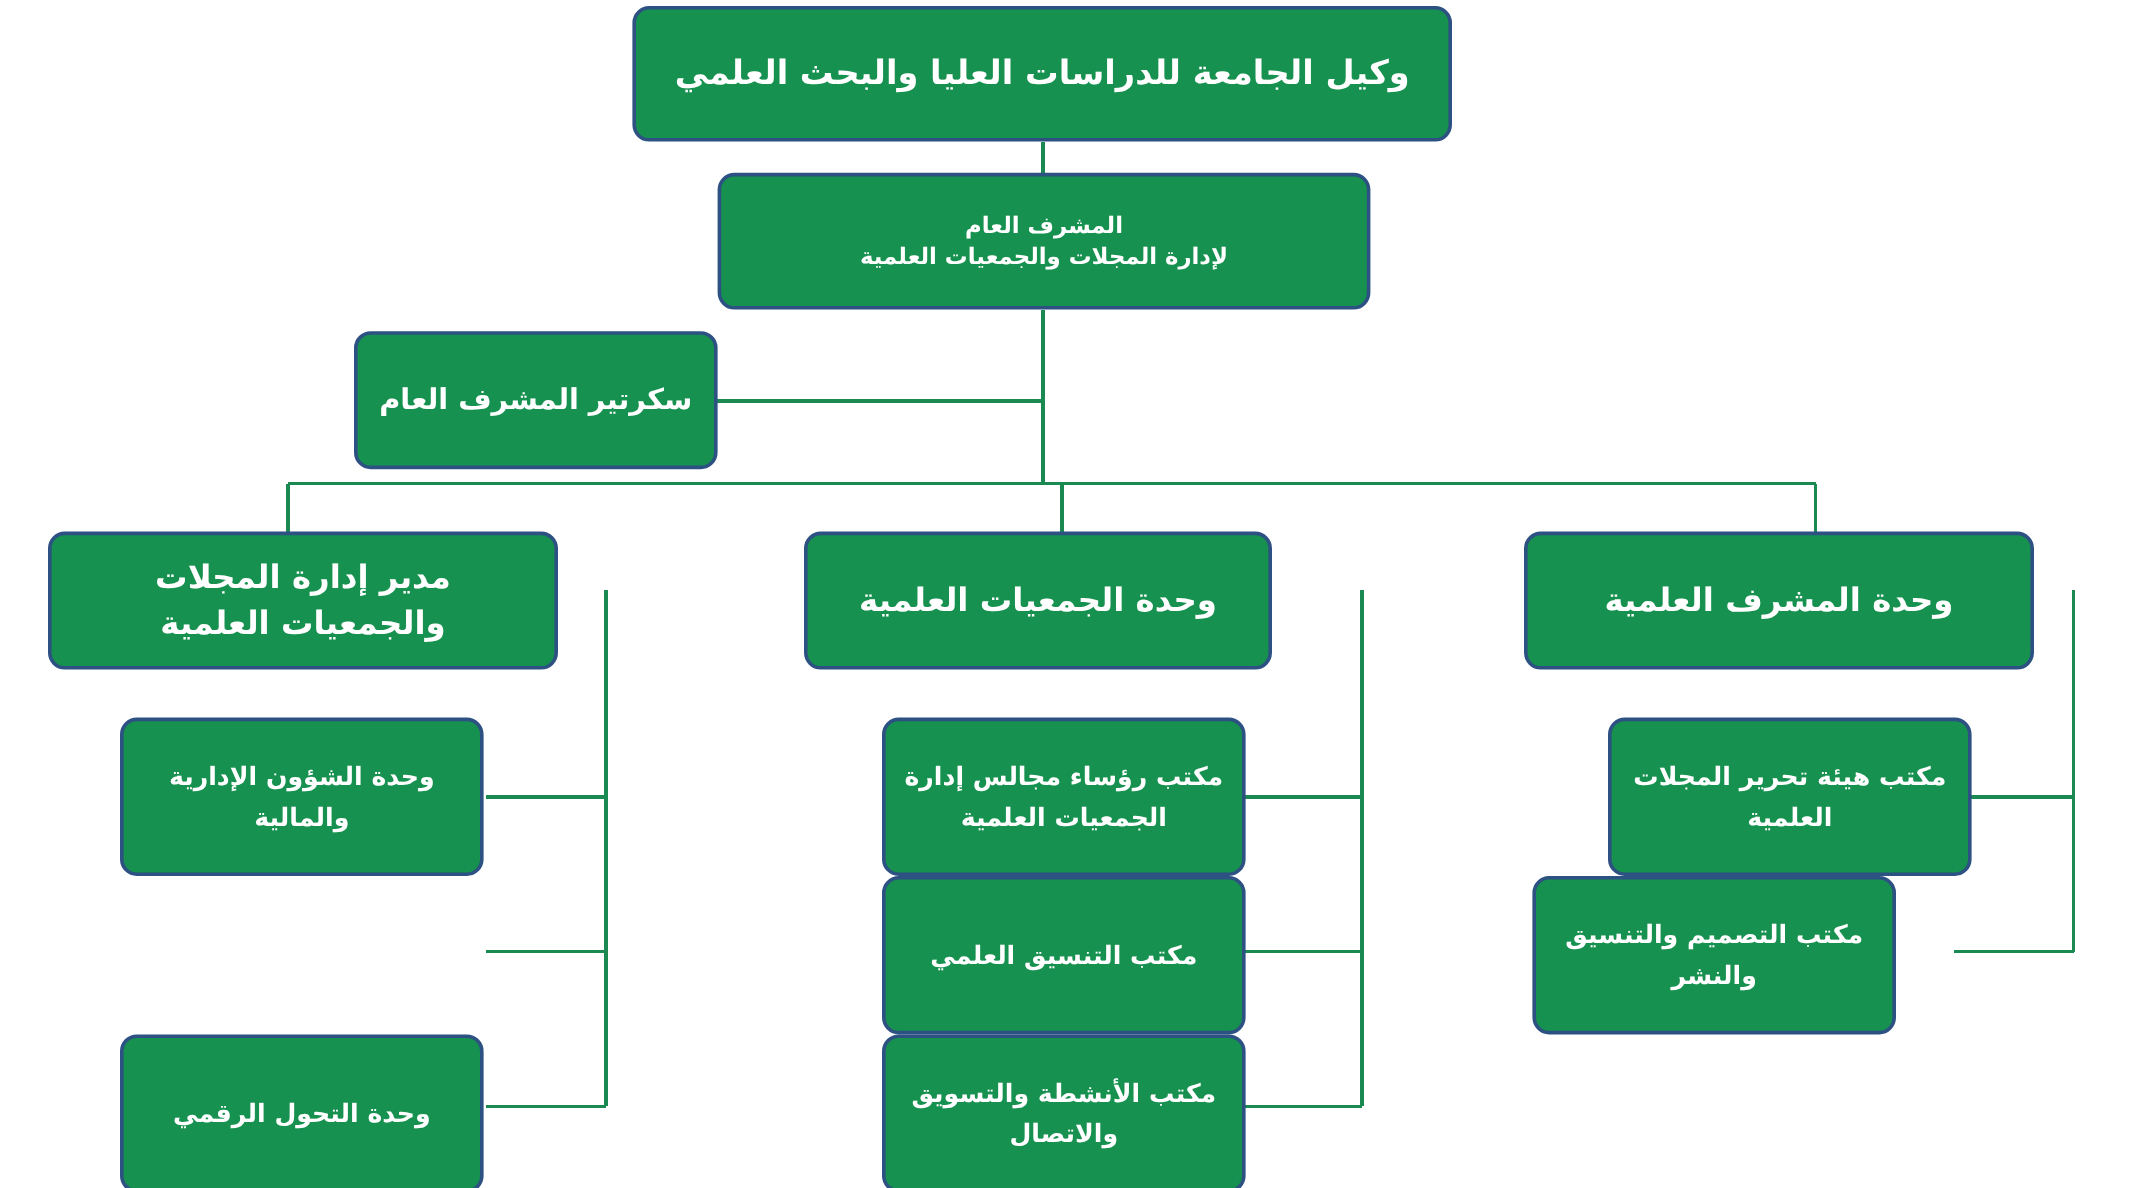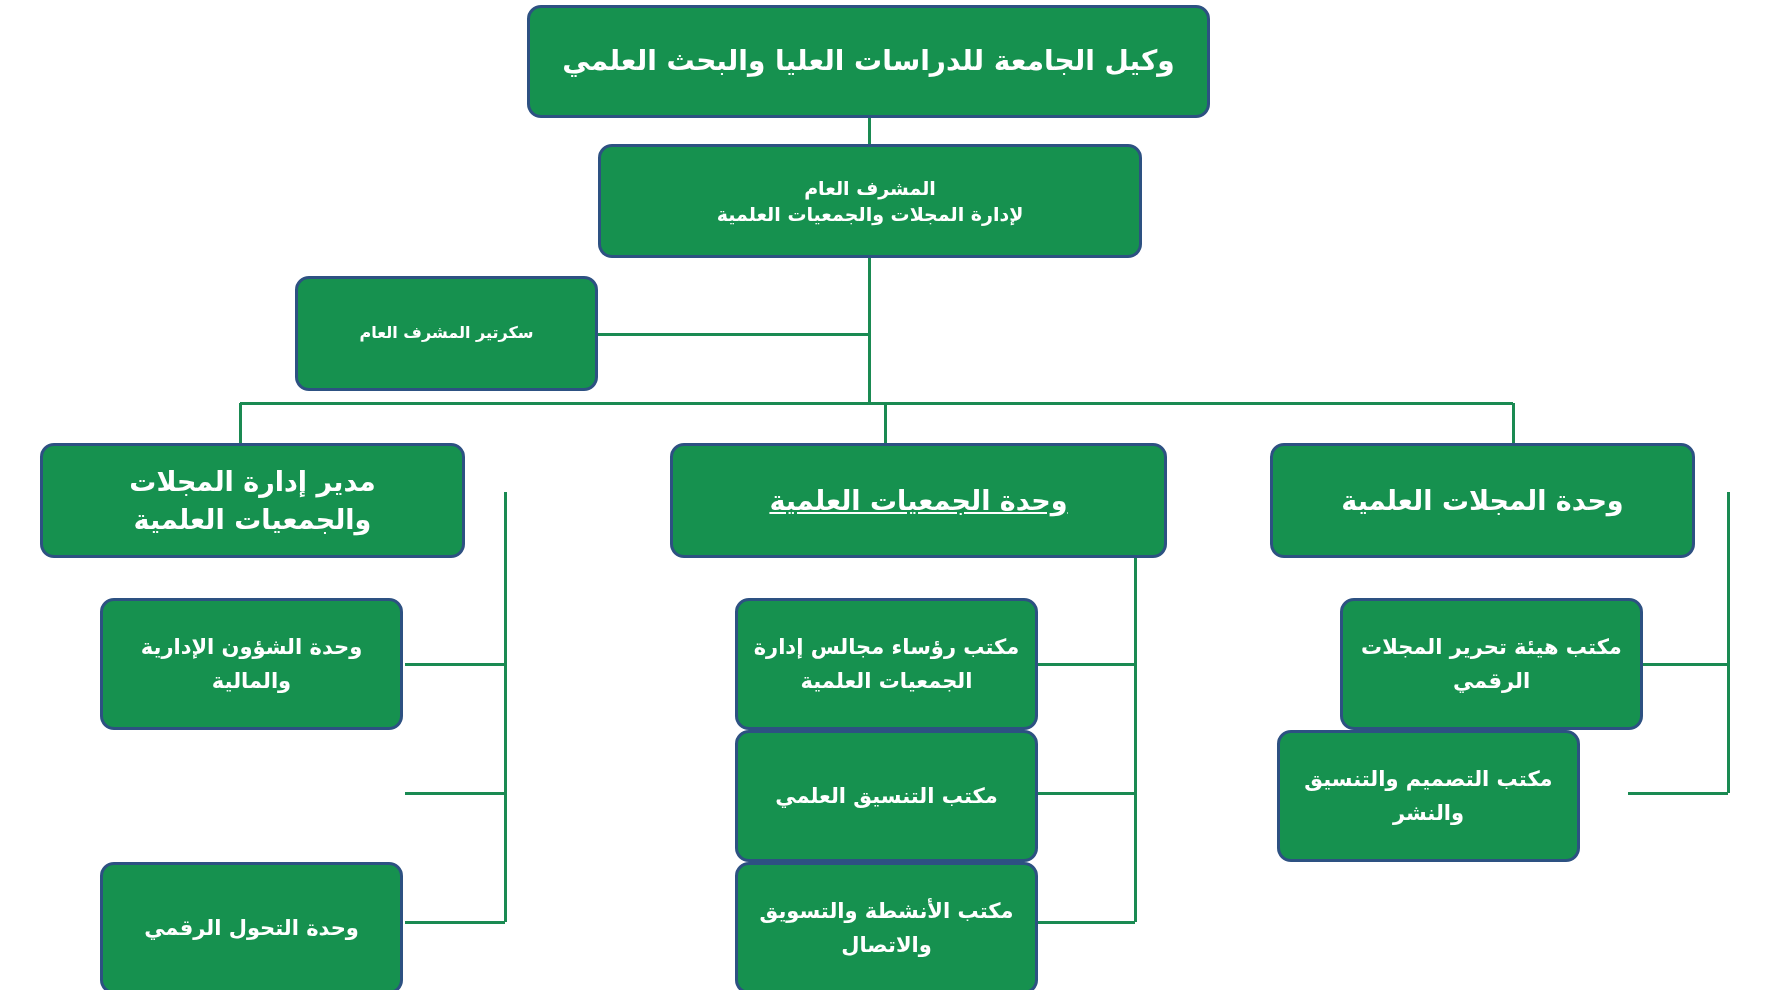--- a/index.html
+++ b/index.html
@@ -44,21 +44,21 @@
     unicode-bidi: isolate;
     z-index: 2;
   }
   .node .txt {
     display: block;
     width: 100%;
     white-space: pre-line;
   }
   .lvl1 { font-size: 28px; }
   .lvl2 { font-size: 19px; }
-  .lvl-sec { font-size: 16px; }
+  .lvl-sec { font-size: 24px; }
   .lvl3 { font-size: 27px; }
   .lvl4 { font-size: 21px; line-height: 1.62; }
 </style>
 </head>
 <body>
 
 <div id="stage">
 
   <svg id="wires" viewBox="0 0 1779 990" xmlns="http://www.w3.org/2000/svg">
     <g fill="none" stroke="#1a8a52" stroke-width="3" shape-rendering="crispEdges">
@@ -97,35 +97,35 @@
   <div class="node lvl2" style="left:598px; top:144px; width:544px; height:114px;">
     <span class="txt">المشرف العام
 لإدارة المجلات والجمعيات العلمية</span>
   </div>
 
   <div class="node lvl-sec" style="left:295px; top:276px; width:303px; height:115px;">
     <span class="txt">سكرتير المشرف العام</span>
   </div>
 
   <div class="node lvl3" style="left:1270px; top:443px; width:425px; height:115px;">
-    <span class="txt">وحدة المجلات العلمية</span>
+    <span class="txt">وحدة المشرف العلمية</span>
   </div>
 
-  <div class="node lvl3" style="left:670px; top:443px; width:497px; height:115px;text-decoration:underline;">
+  <div class="node lvl3" style="left:670px; top:443px; width:390px; height:115px;">
     <span class="txt">وحدة الجمعيات العلمية</span>
   </div>
 
   <div class="node lvl3" style="left:40px; top:443px; width:425px; height:115px;">
     <span class="txt">مدير إدارة المجلات
 والجمعيات العلمية</span>
   </div>
 
   <div class="node lvl4" style="left:1340px; top:598px; width:303px; height:132px;">
     <span class="txt">مكتب هيئة تحرير المجلات
-الرقمي</span>
+العلمية</span>
   </div>
 
   <div class="node lvl4" style="left:1277px; top:730px; width:303px; height:132px;">
     <span class="txt">مكتب التصميم والتنسيق
 والنشر</span>
   </div>
 
   <div class="node lvl4" style="left:735px; top:598px; width:303px; height:132px;">
     <span class="txt">مكتب رؤساء مجالس إدارة
 الجمعيات العلمية</span>

